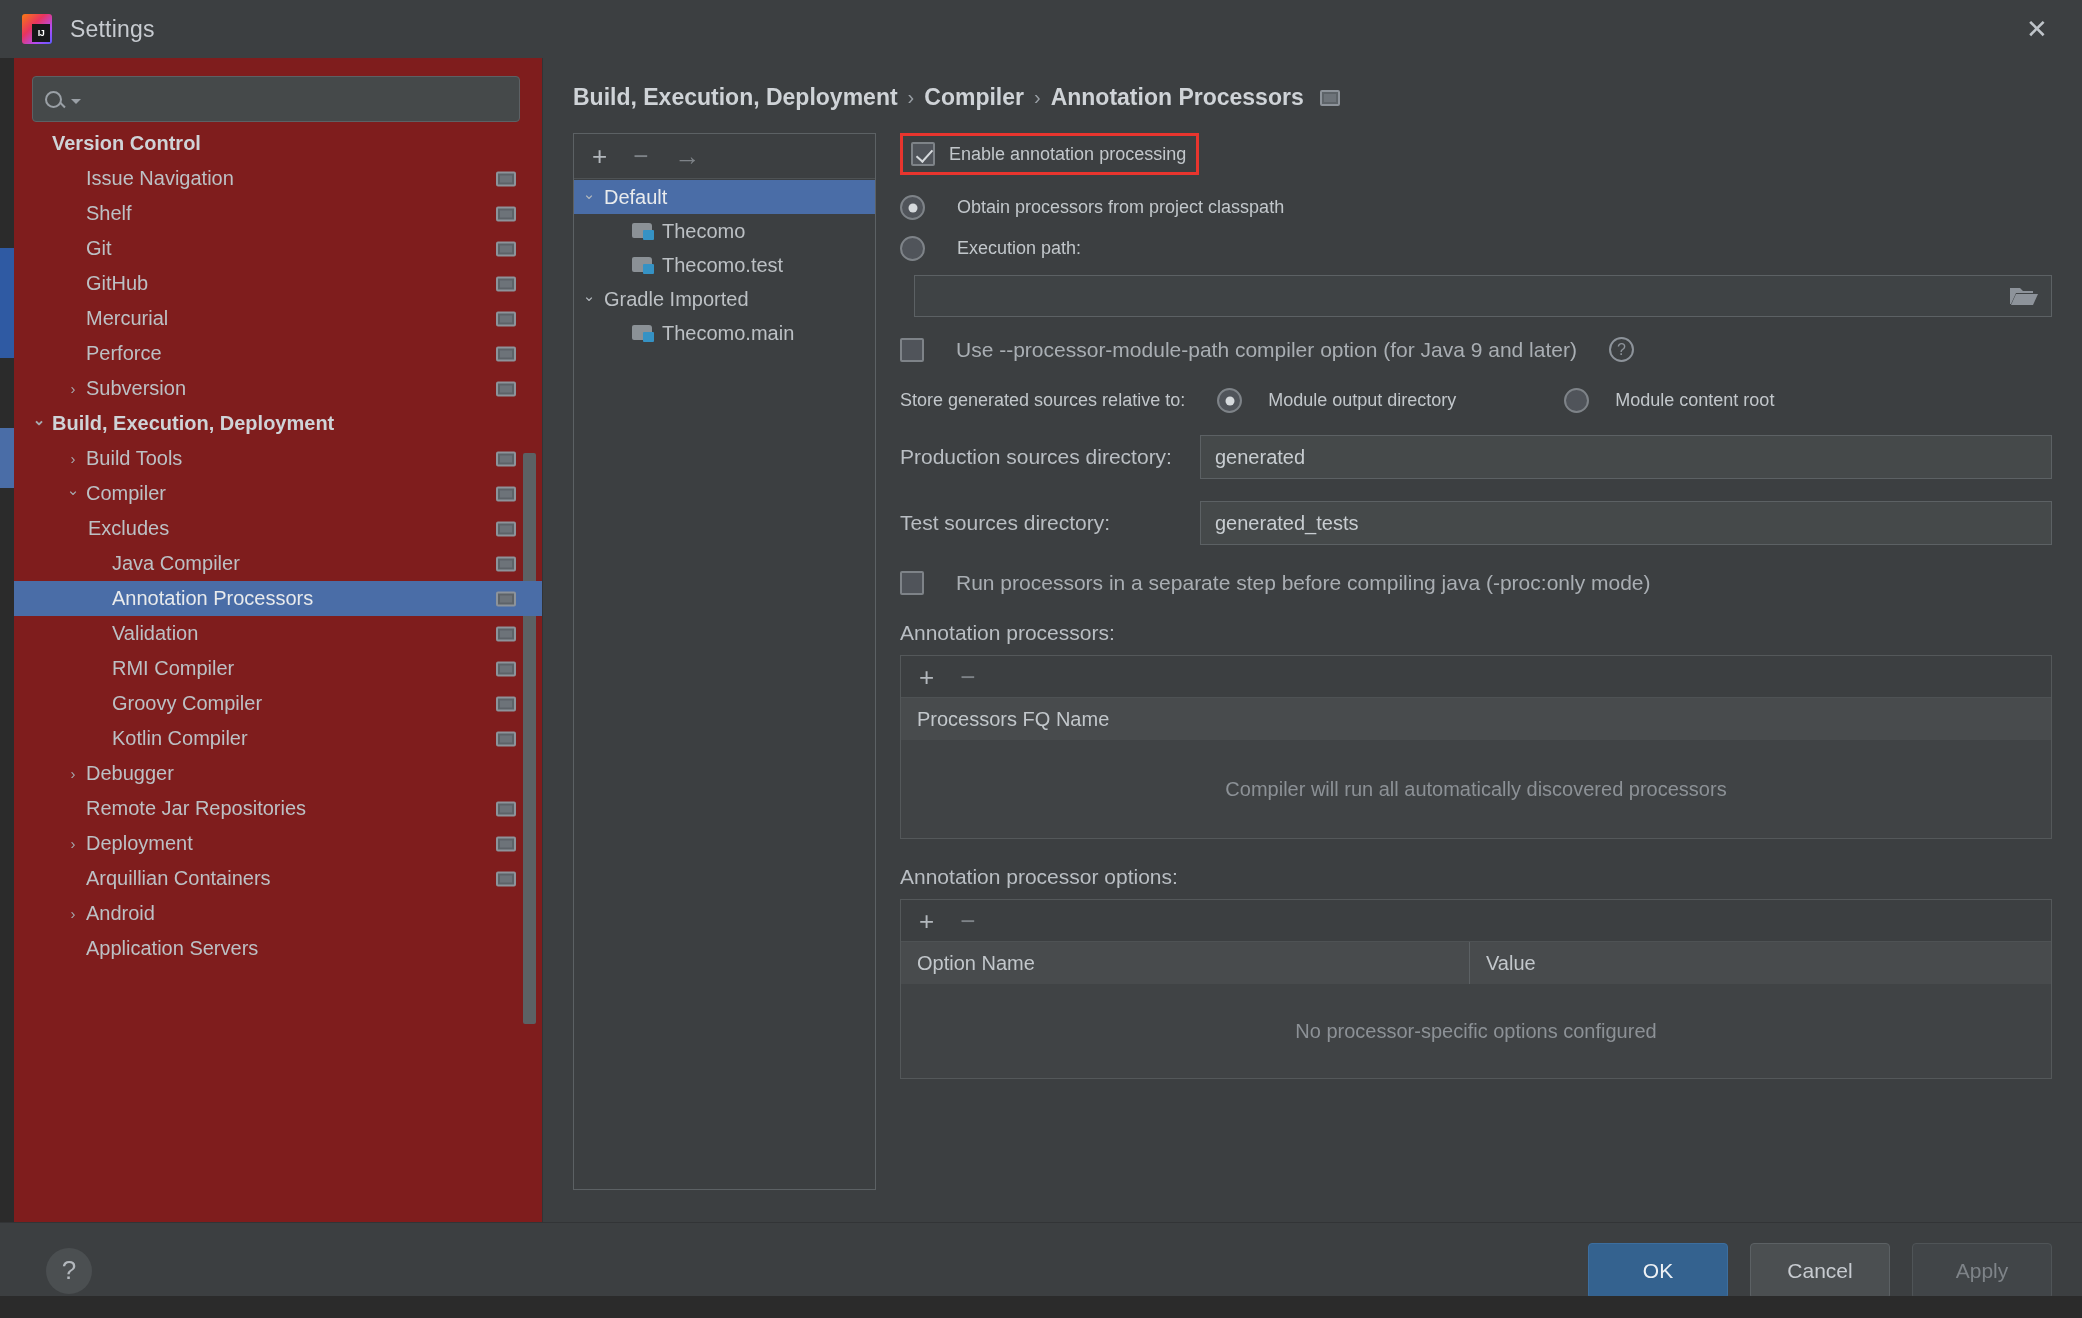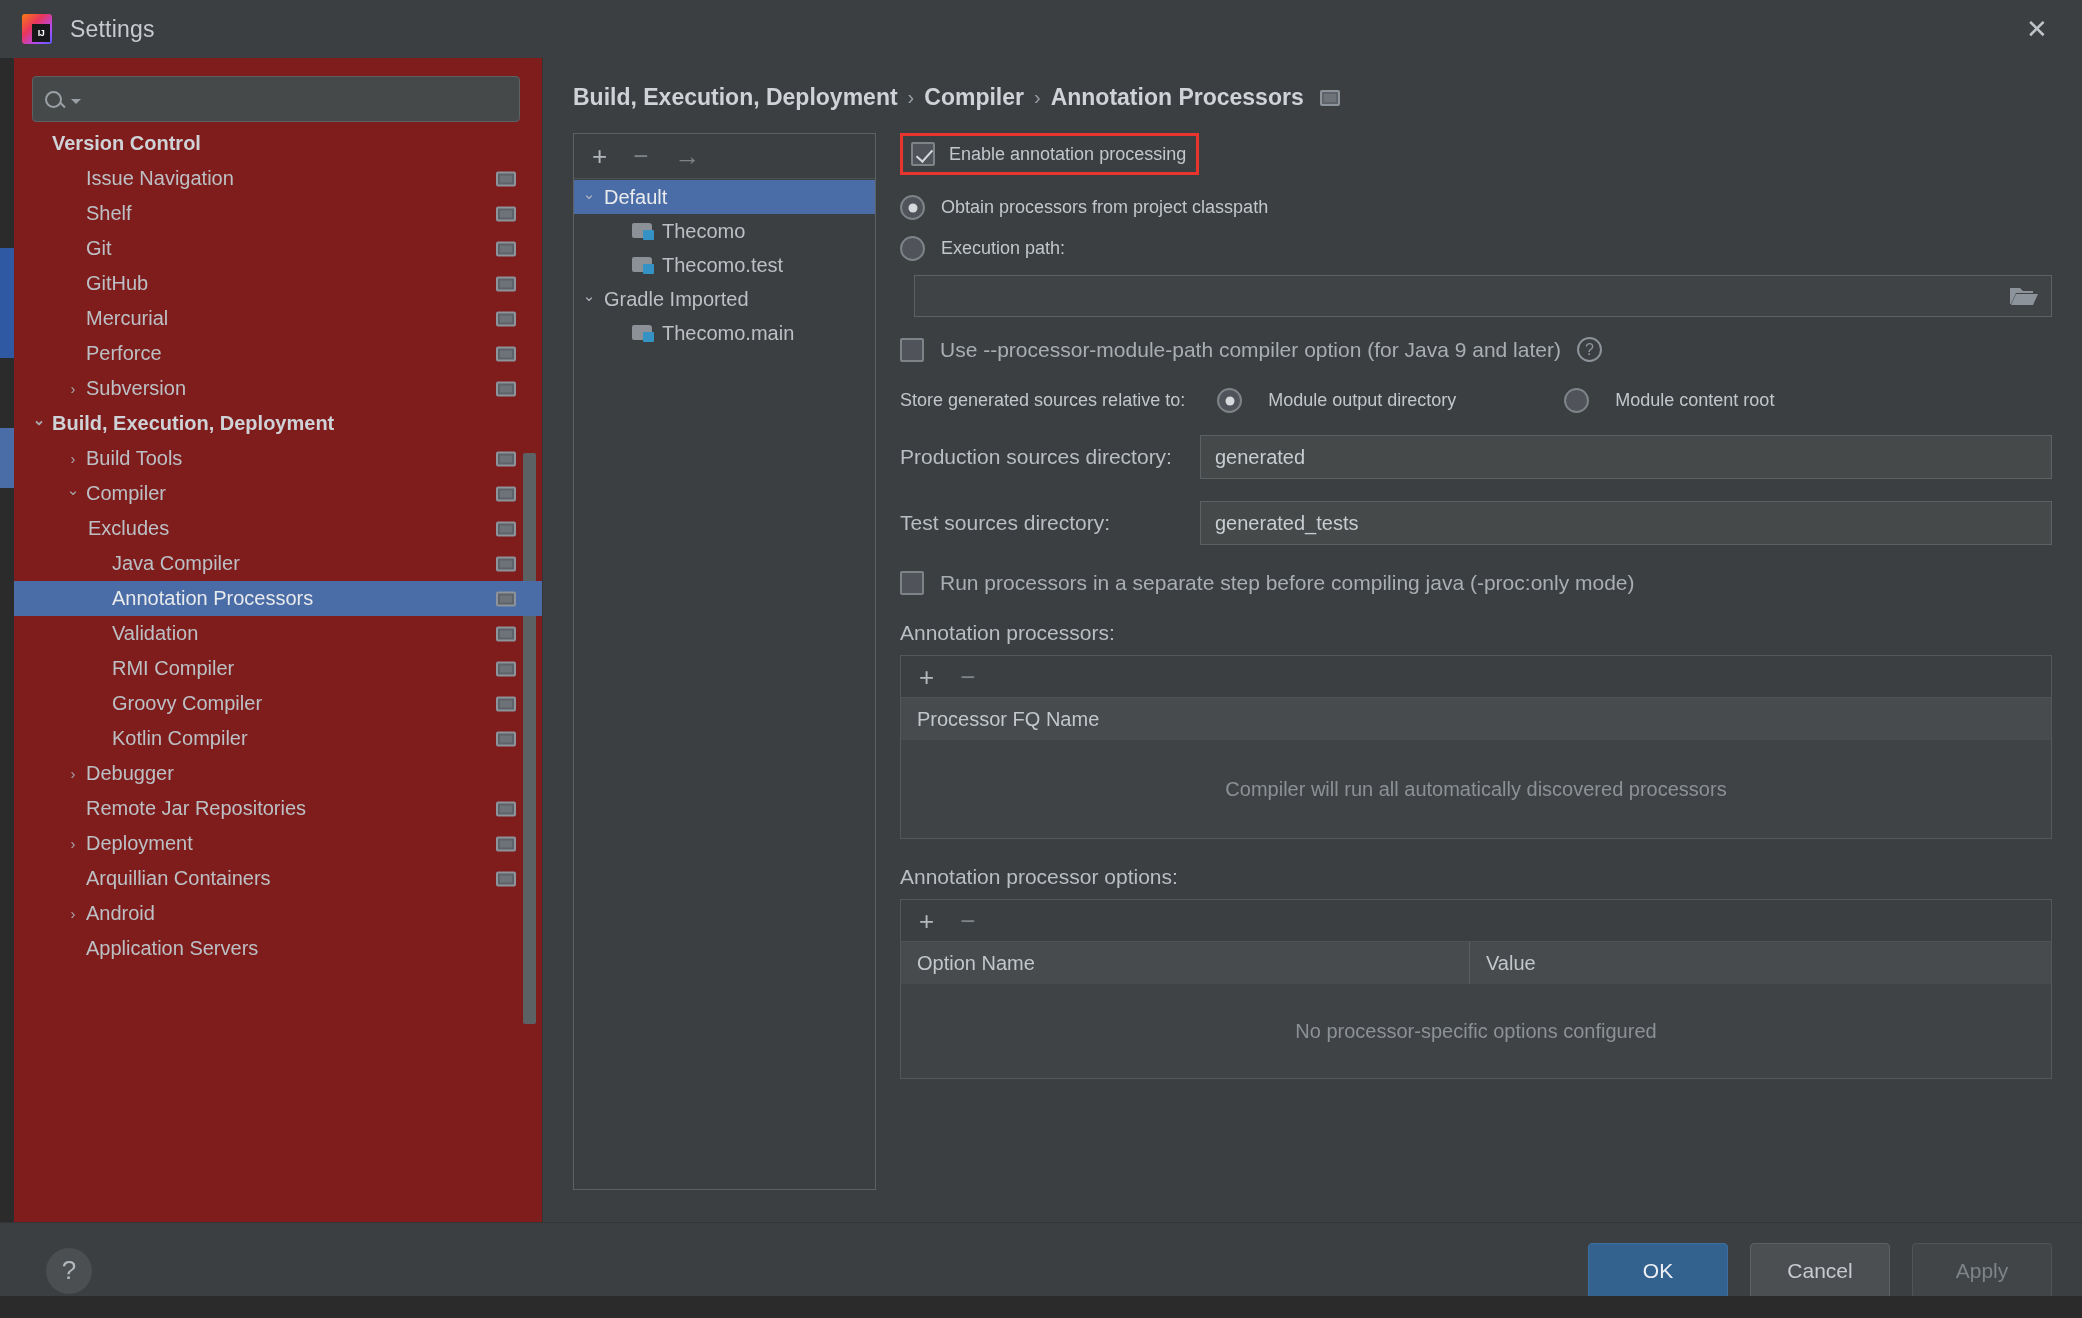--- a/index.html
+++ b/index.html
@@ -201,21 +201,21 @@
   .lbl-dim  { color: #a9aeb3; font-size: 21px; white-space: nowrap; }
 
   .radio {
     width: 25px; height: 25px; border-radius: 50%; border: 2px solid #7e8388;
     background: #50545a; position: relative; flex: 0 0 25px;
   }
   .radio.on::after {
     content:""; position:absolute; left:50%; top:50%; transform:translate(-50%,-50%);
     width: 9px; height: 9px; border-radius: 50%; background: #d6dadd;
   }
-  .row { display: flex; align-items: center; gap: 16px; }
+  .row { display: flex; align-items: center; gap: 32px; }
 
   .pathfield {
     margin: 14px 0 0 0; height: 42px; border: 1px solid #5c6164;
     background: #3f4345; display: flex; align-items: center;
     margin-left: 14px;
   }
   .pathfield input {
     flex: 1; background: transparent; border: 0; outline: 0;
     color: #c2c7cb; font-size: 19px; padding: 0 12px;
     font-family: "Liberation Sans", sans-serif;
@@ -550,21 +550,21 @@
           </div>
 
           <div class="section-label">Annotation processors:</div>
 
           <div class="tbl">
             <div class="tbl-toolbar">
               <span class="tb-btn">+</span>
               <span class="tb-btn dim">−</span>
             </div>
             <div class="tbl-head">
-              <span class="th" style="flex:1;">Processor FQ Name</span>
+              <span class="th" style="flex:1;">Processors FQ Name</span>
             </div>
             <div class="tbl-body" style="height:98px;">Compiler will run all automatically discovered processors</div>
           </div>
 
           <div class="section-label">Annotation processor options:</div>
 
           <div class="tbl">
             <div class="tbl-toolbar">
               <span class="tb-btn">+</span>
               <span class="tb-btn dim">−</span>

